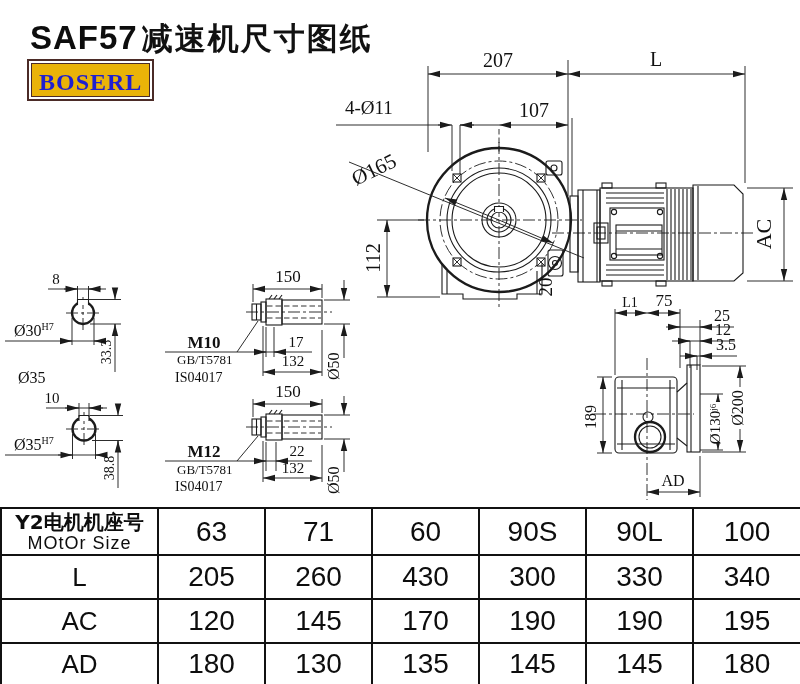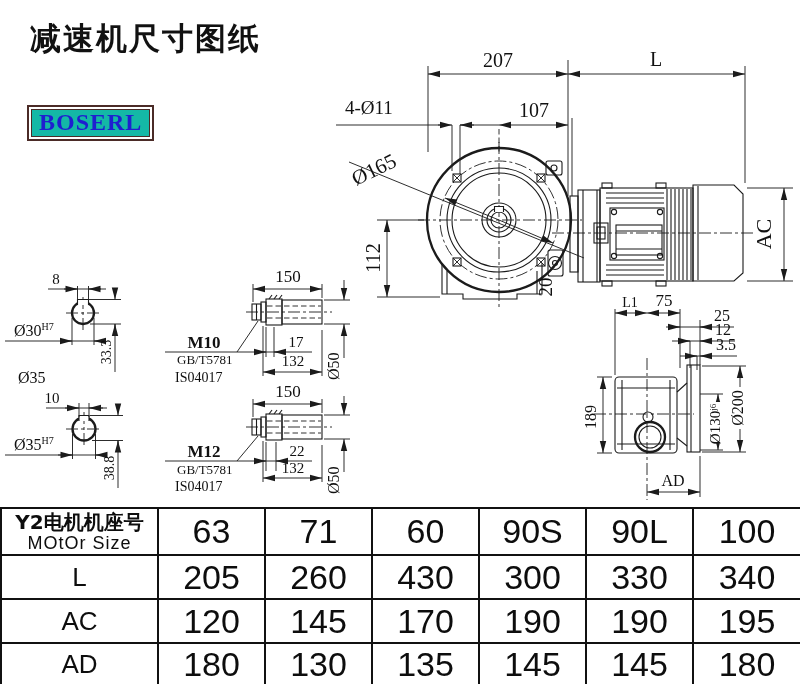--- a/index.html
+++ b/index.html
@@ -1,48 +1,49 @@
 <!DOCTYPE html>
 <html><head>
 <meta charset="utf-8">
 <style>
   html,body{margin:0;padding:0;background:#fff;}
   .screen{position:relative;width:800px;height:684px;background:#fff;overflow:hidden;
           font-family:"Liberation Sans",sans-serif;}
   .title-row{position:absolute;left:30px;top:12px;display:flex;align-items:baseline;gap:4px;white-space:nowrap;}
   .title-model{font-family:"Liberation Sans",sans-serif;font-weight:700;font-size:33px;color:#0d0d0d;letter-spacing:1px;}
   .title-cn{font-family:"DejaVu Serif","DejaVu Sans",serif;font-weight:600;font-size:31px;color:#111;letter-spacing:2px;margin-top:6px;}
-  .logo-box{position:absolute;left:27px;top:59px;padding:2px 10px 3px 10px;
+  .logo-box{position:absolute;left:27px;top:59px;padding:8px 10px 3px 10px;
             border:2px solid #4b2b27;box-shadow:inset 0 0 0 2px #fff, inset 0 0 0 3px #4b2b27;
-            background:#14b8a6;margin-top:46px;}
+            background:#eab308;}
   .logo-text{font-family:"Liberation Serif",serif;font-weight:700;font-size:24px;color:#1f1fd0;letter-spacing:1px;}
   svg{position:absolute;left:0;top:0;}
   
   .s{stroke:#1b1b1b;stroke-width:1.1;fill:none;}
   .sk{stroke:#1b1b1b;stroke-width:2.3;fill:none;}
   .cl{stroke:#1b1b1b;stroke-width:0.9;fill:none;stroke-dasharray:12 3 3 3;}
   .hd{stroke:#1b1b1b;stroke-width:0.9;fill:none;stroke-dasharray:5.5 3;}
   .d{stroke:#222;stroke-width:0.95;fill:none;}
   .wf{fill:#fff;stroke:#1b1b1b;stroke-width:1.1;}
   .wb{fill:#fff;stroke:none;}
   text.dm{font-family:"Liberation Serif",serif;fill:#111;}
   
   .dim-table{position:absolute;left:0;top:507px;width:800px;height:177px;border-collapse:collapse;table-layout:fixed;}
   .dim-table td,.dim-table th{border:2px solid #111;text-align:center;vertical-align:middle;padding:0;font-weight:400;color:#0d0d0d;}
-  .cell-num{font-size:34px;}
+  .cell-num{font-size:28px;}
   .hdr-cn{font-size:20px;font-weight:700;font-family:"DejaVu Sans","Liberation Sans",sans-serif;line-height:22px;}
   .hdr-en{font-size:18px;font-family:Liberation Sans, sans-serif;letter-spacing:1px;line-height:20px;}
   .row-label{font-size:26px;}
 </style>
 </head>
 <body>
 
 <div class="screen">
 
   <div class="title-row">
+    <span class="title-model">SAF57</span>
     <span class="title-cn">减速机尺寸图纸</span>
   </div>
 
   <div class="logo-box">
     <span class="logo-text">BOSERL</span>
   </div>
 
   <svg width="800" height="507" viewBox="0 0 800 507">
     <defs>
       <marker id="mE" markerUnits="userSpaceOnUse" markerWidth="14" markerHeight="8" refX="13" refY="4" orient="auto">

